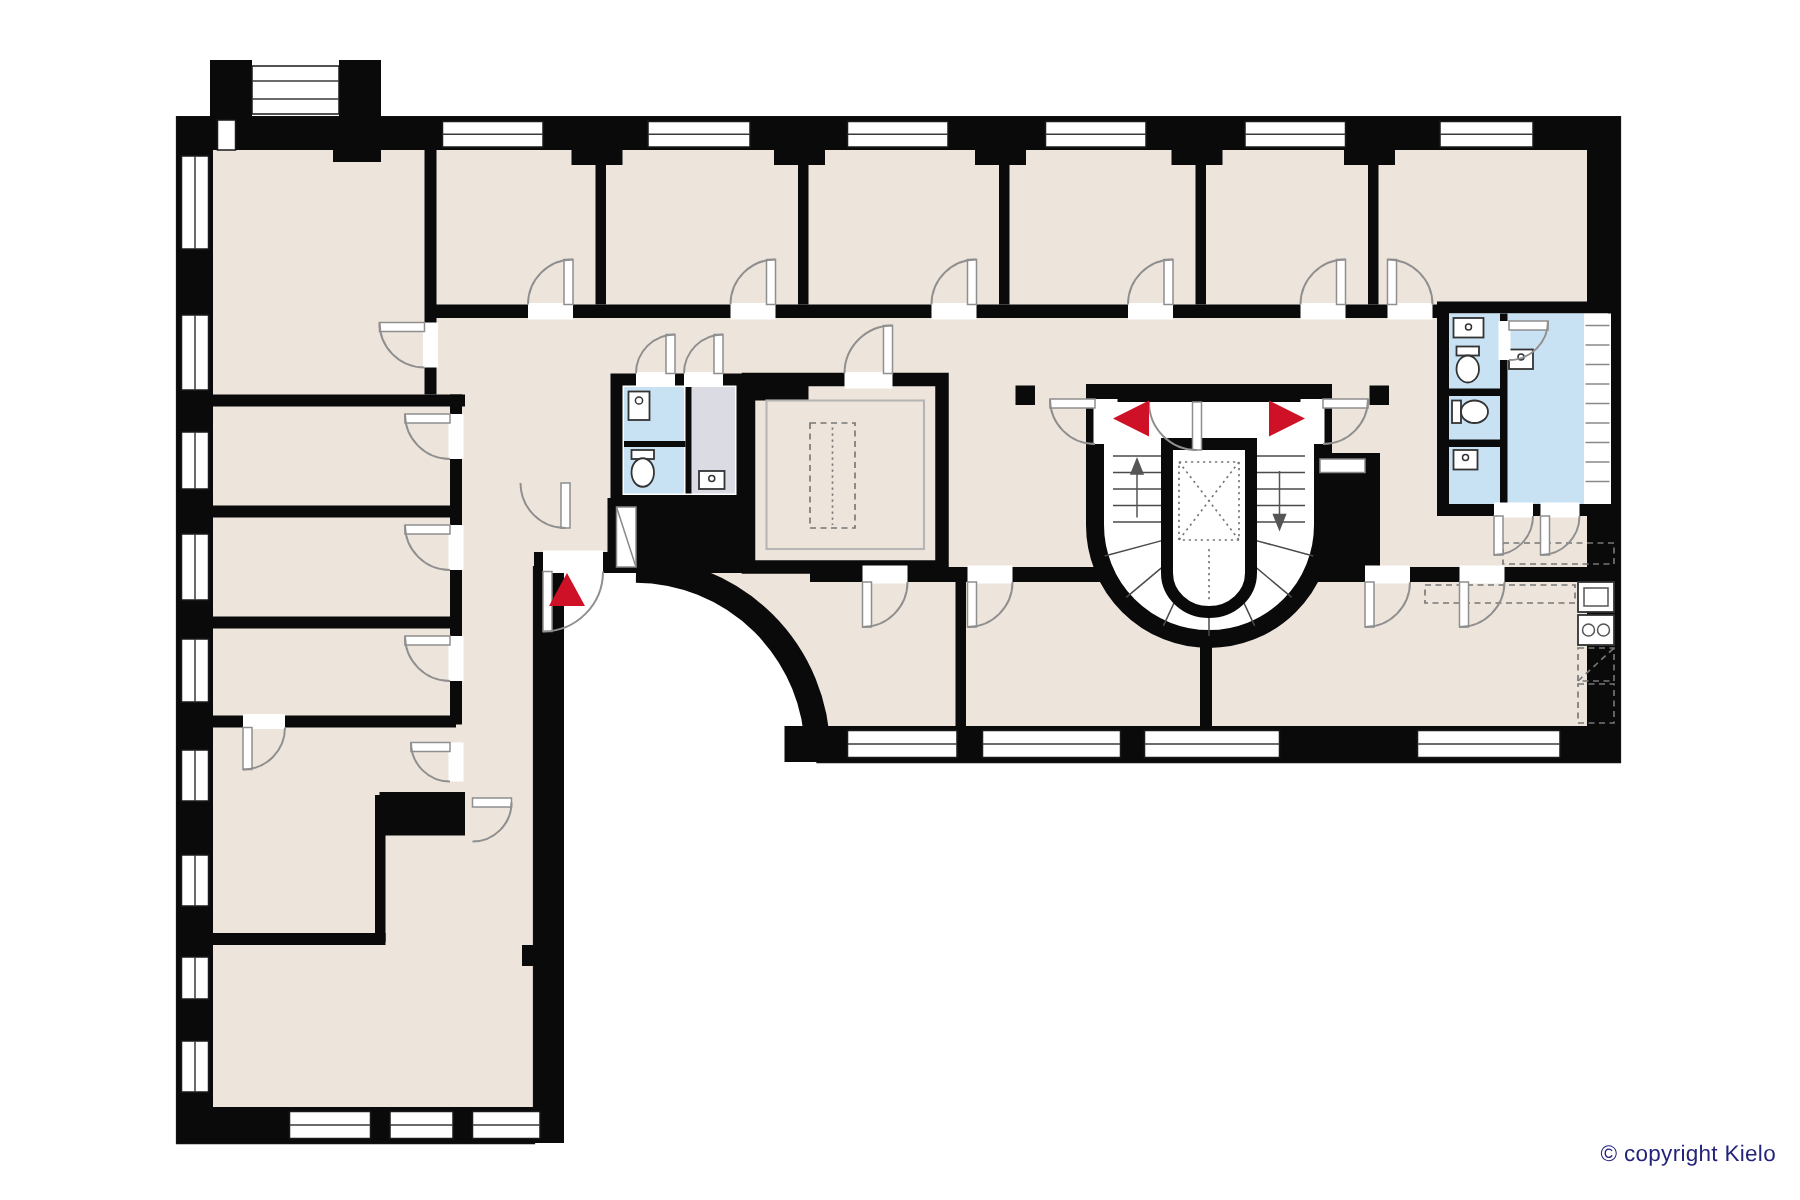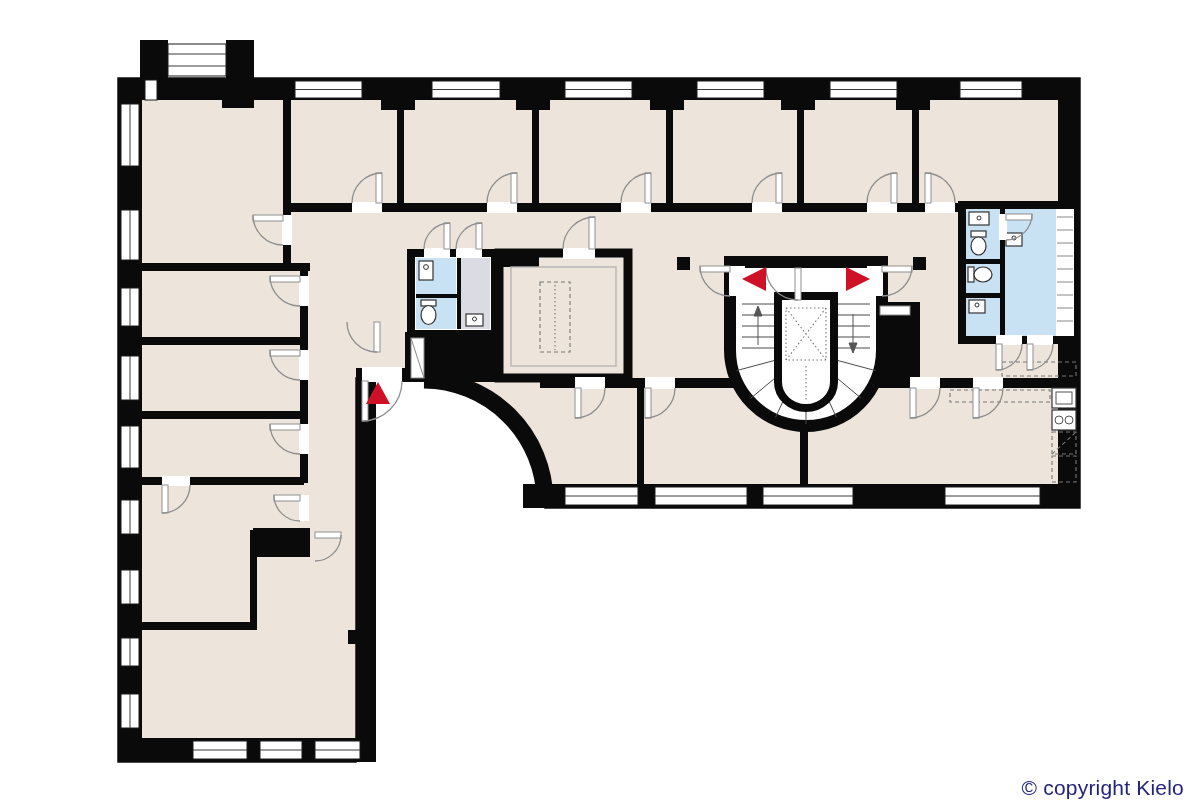--- a/index.html
+++ b/index.html
@@ -13,22 +13,22 @@
   .win{fill:#ffffff;stroke:#1a1a1a;stroke-width:1;}
   .winline{stroke:#3a3a3a;stroke-width:1;}
   .arc{fill:none;stroke:var(--arc);stroke-width:1.3;}
   .leaf{fill:#ffffff;stroke:var(--arc);stroke-width:1;}
   .gap{fill:#ffffff;}
   .tread{stroke:#4a4a4a;stroke-width:1;}
   .fixture{fill:#ffffff;stroke:#333;stroke-width:1.2;}
   .dash{fill:none;stroke:#777;stroke-width:1.1;stroke-dasharray:4 3;}
   .dot{fill:none;stroke:#777;stroke-width:1.1;stroke-dasharray:1.5 2.5;}
   #copyright{
-    position:absolute;right:16px;bottom:0;
-    font-size:21px;letter-spacing:0.2px;color:var(--copyright);text-align:center;
+    position:absolute;right:16px;bottom:22px;
+    font-size:15px;letter-spacing:0.2px;color:var(--copyright);text-align:center;
   }
 </style>
 </head>
 <body style="background: rgb(255, 255, 255);">
 
 <div id="plan-wrap">
 <svg id="plan" width="1200" height="800" viewBox="0 0 1200 800">
 
   <path class="floor" d="M118,78 H1080 V508 H545 A123,123 0 0 0 420,378 H356 V762 H118 Z" stroke="#111" stroke-width="1.5"></path>
 

